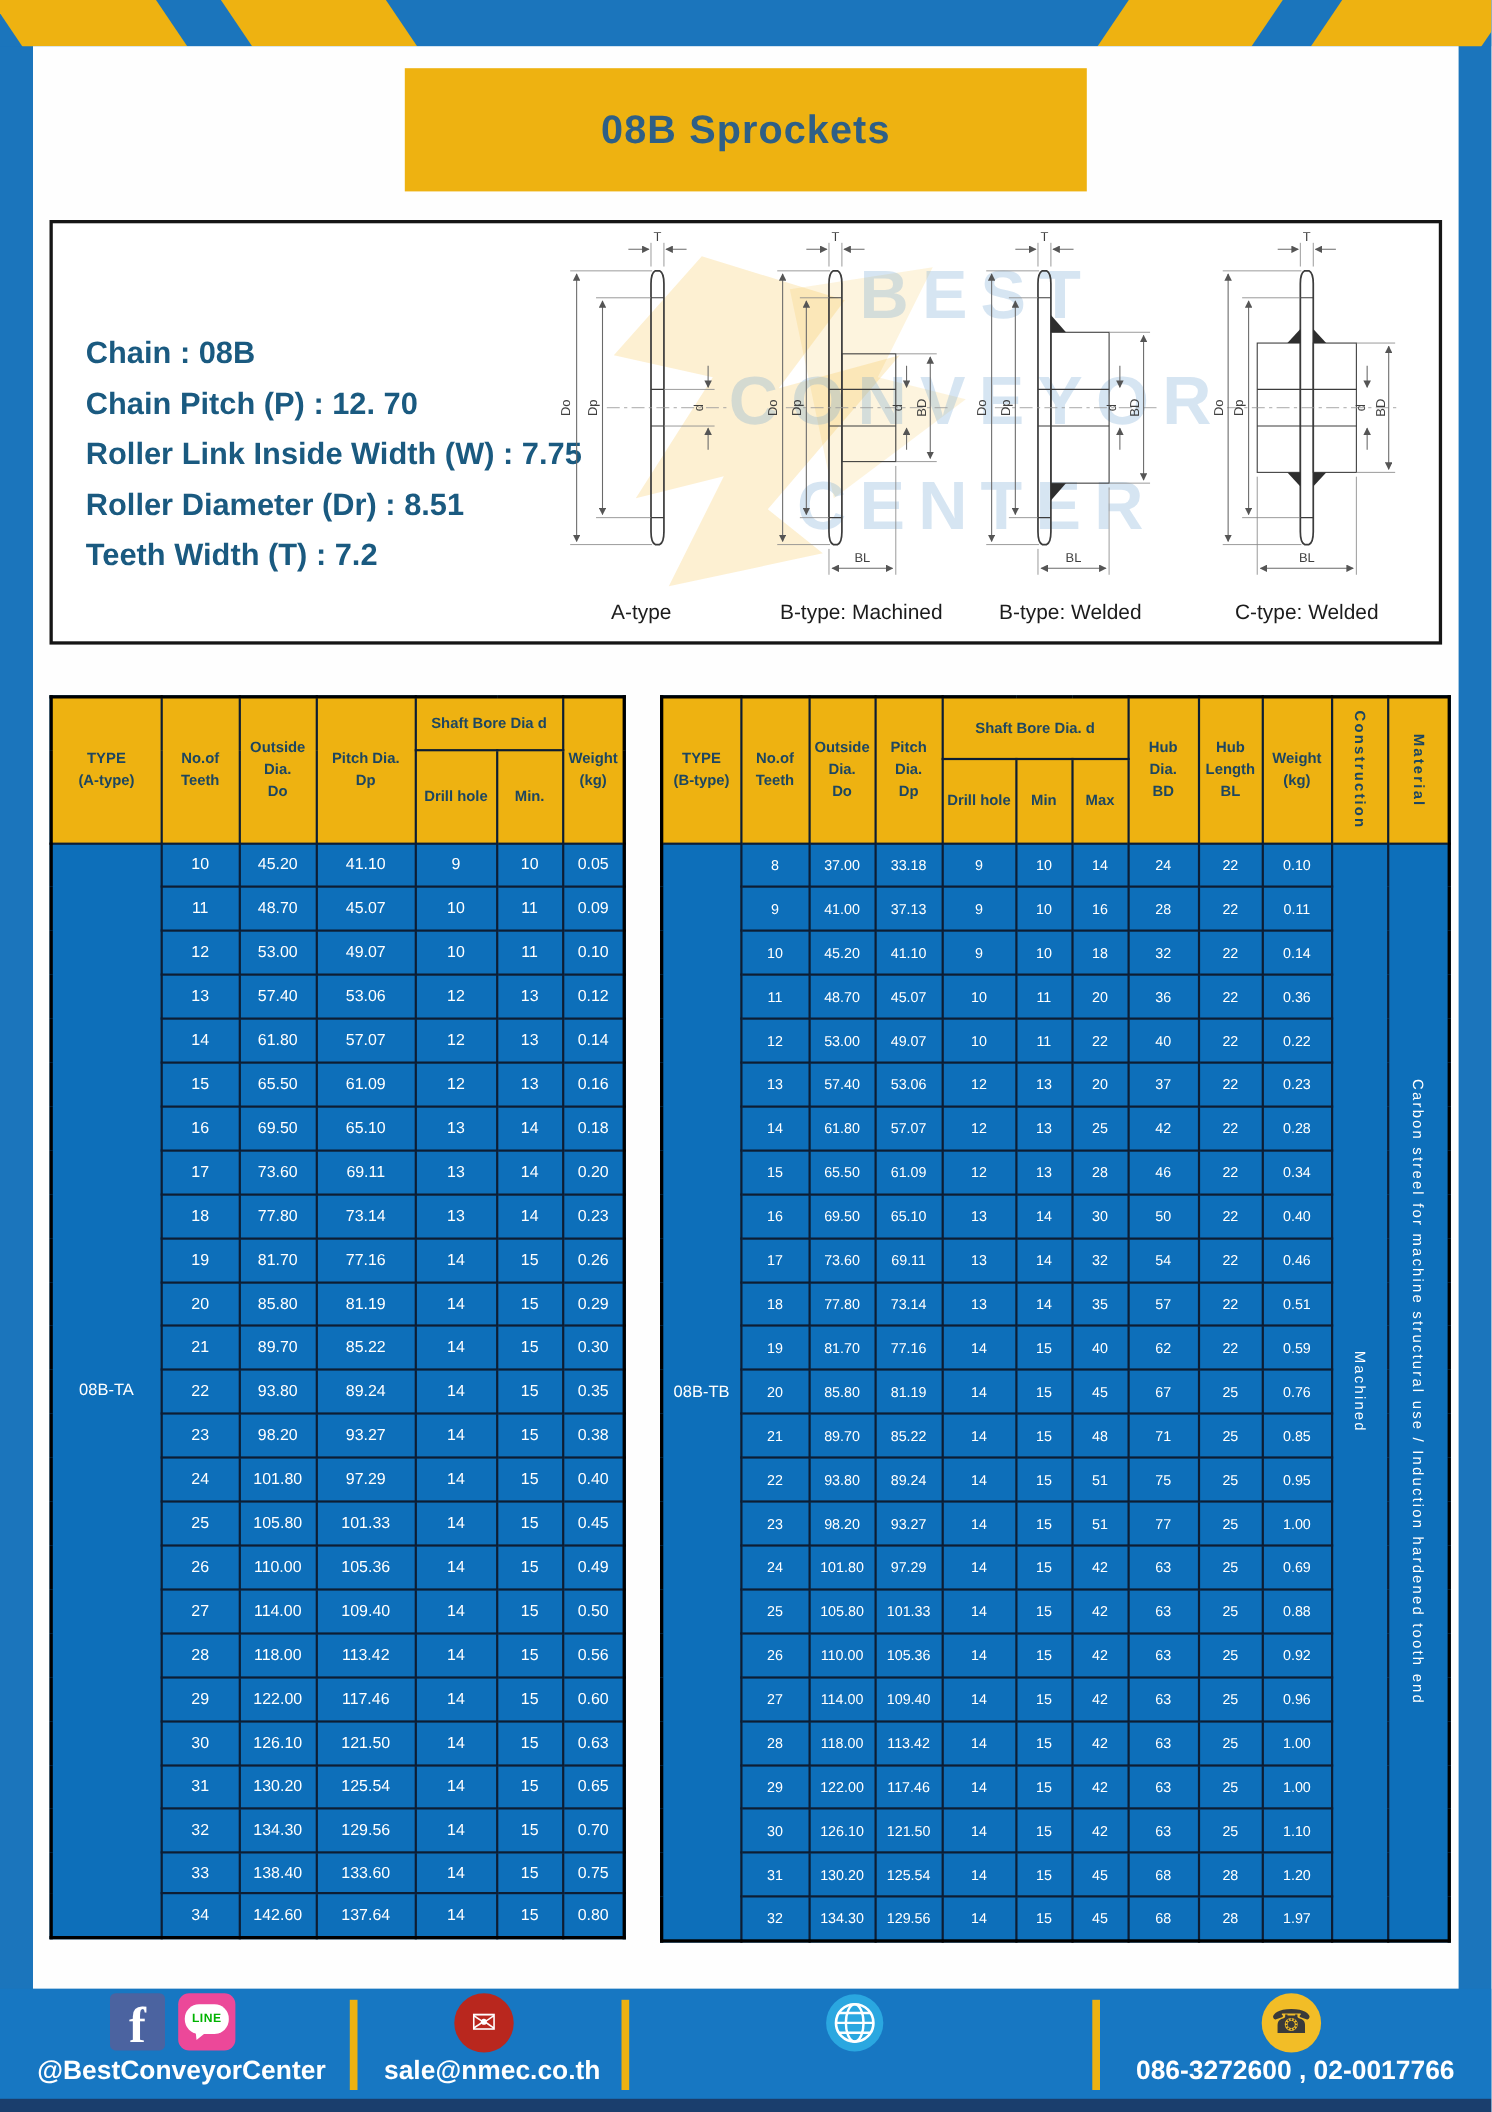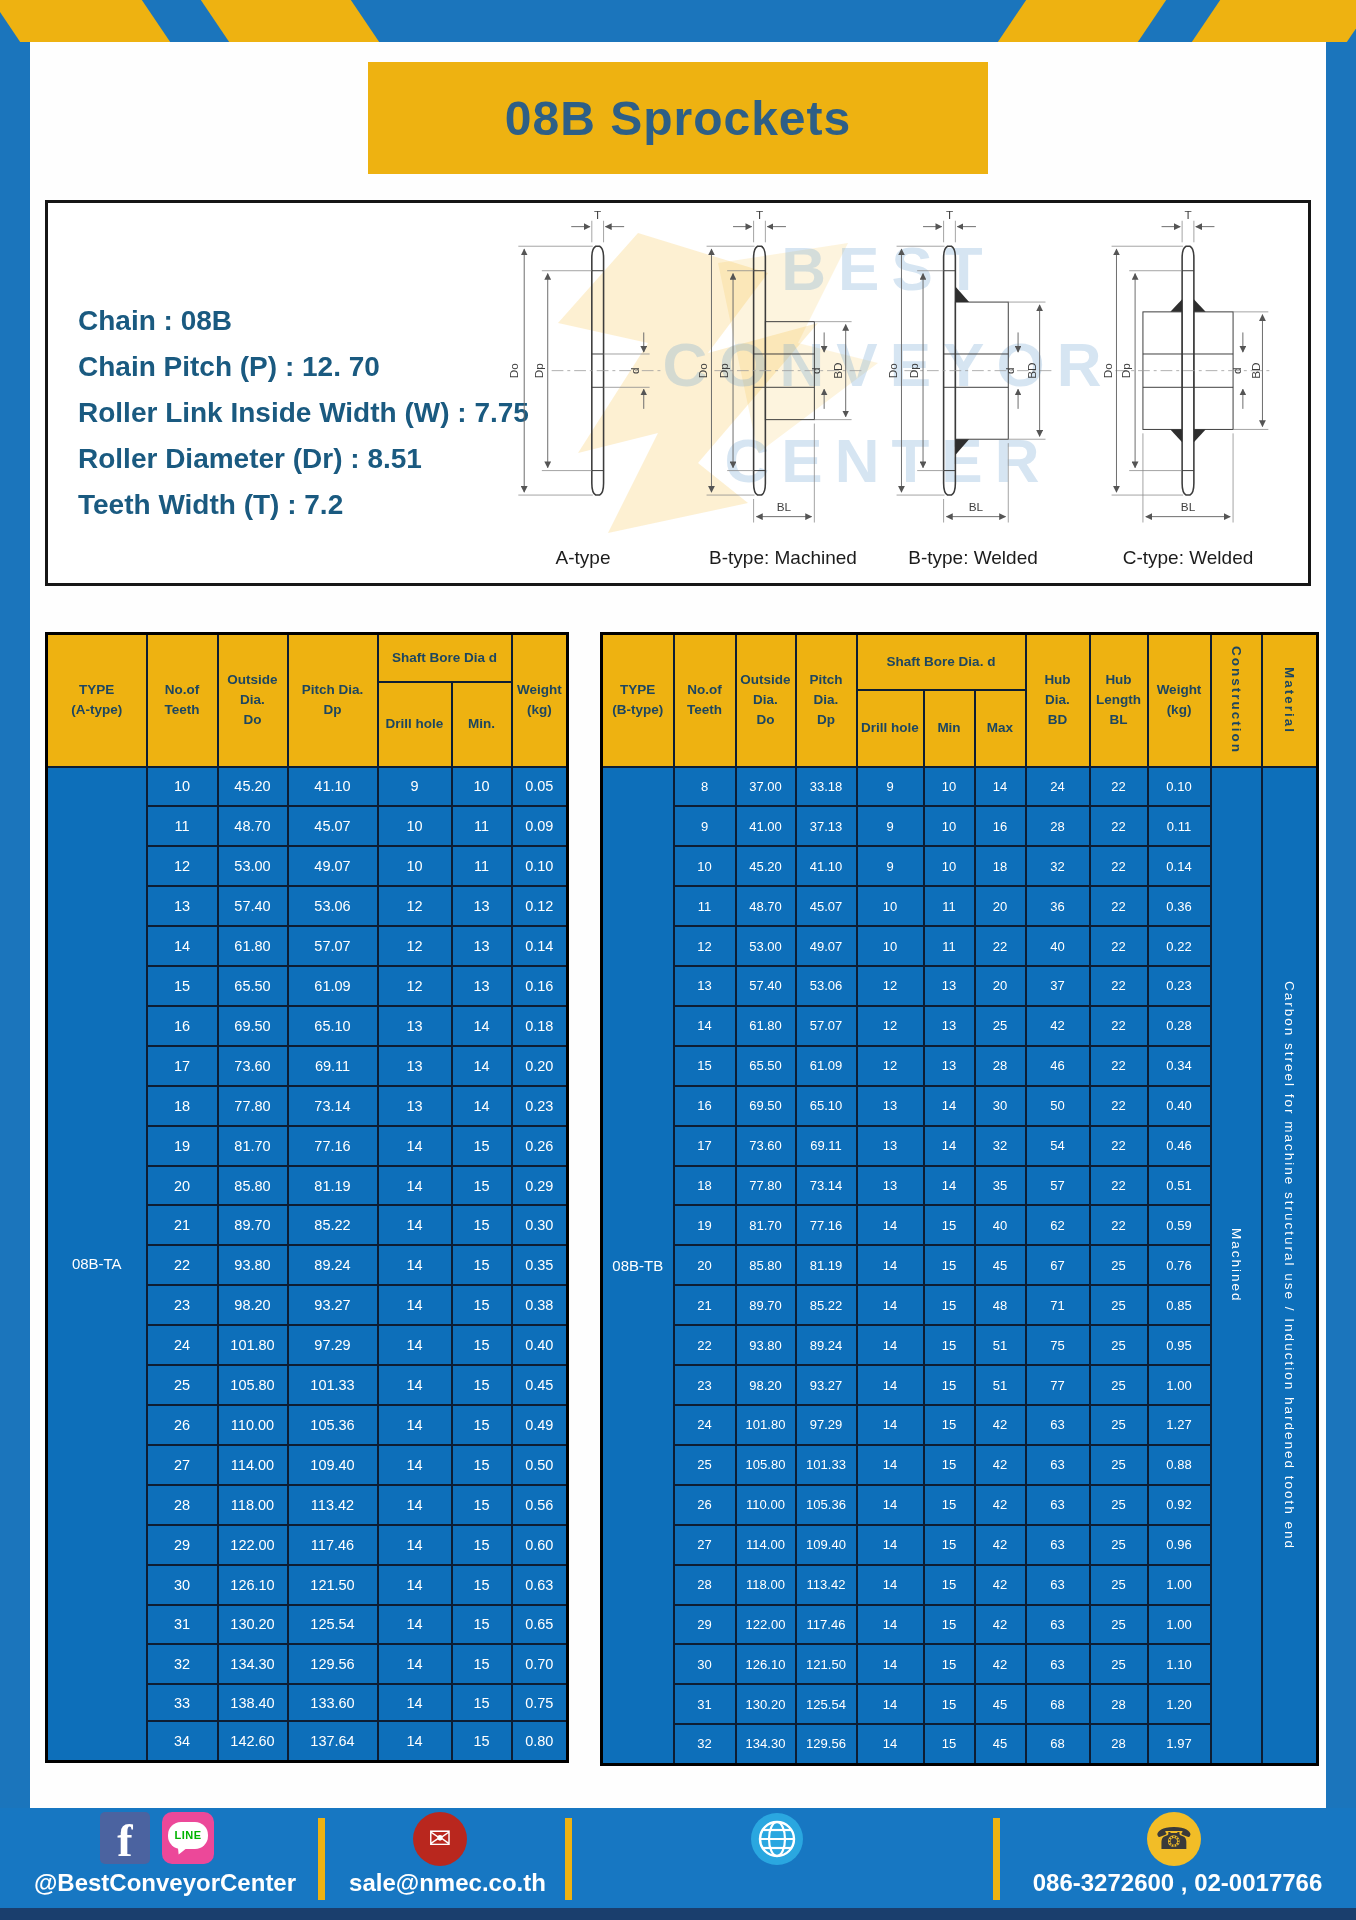--- a/index.html
+++ b/index.html
@@ -9,21 +9,21 @@
   .top-band{position:absolute;left:0;top:0;width:1356px;height:42px;background:#1b75bc;overflow:hidden;}
   .stripe{position:absolute;top:-3px;height:48px;background:#eeb211;}
   .stripe.l{transform:skewX(34deg);}
   .stripe.r{transform:skewX(-34deg);}
   #s1{left:6px;width:150px}#s2{left:215px;width:150px}
   #s3{left:1012px;width:140px}#s4{left:1206px;width:155px}
   .white-area{position:absolute;left:30px;top:42px;width:1296px;height:1766px;background:#fefefe;}
   
   .title-box{position:absolute;left:368px;top:62px;width:620px;height:112px;background:#eeb211;
              display:flex;align-items:center;justify-content:center;}
-  .title-box h1{margin:0;font-size:48px;font-weight:bold;color:#2e5f86;letter-spacing:1px;}
+  .title-box h1{margin:0;font-size:36px;font-weight:bold;color:#2e5f86;letter-spacing:1px;}
   
   .diagram-panel{position:absolute;left:45px;top:200px;width:1266px;height:386px;background:#ffffff;
                  border:3px solid #161616;box-sizing:border-box;overflow:hidden;}
   .wm-shape{position:absolute;left:470px;top:0px;}
   .wm-text{position:absolute;left:590px;top:18px;width:500px;text-align:center;font-weight:bold;
            font-size:62px;letter-spacing:12px;line-height:96px;color:rgba(106,162,210,0.28);white-space:pre-line;}
   .specs{position:absolute;left:30px;top:102px;}
   .spec-line{font-size:28px;font-weight:bold;color:#1a5a80;margin-bottom:14px;white-space:nowrap;}
   .diagram{position:absolute;top:6px;width:180px;height:338px;}
   #diagA{left:445px}#diagB1{left:645px}#diagB2{left:835px}#diagC{left:1050px}
@@ -728,21 +728,21 @@
         </tr>
         <tr style="height: 39.92px;">
           <td>24</td>
           <td>101.80</td>
           <td>97.29</td>
           <td>14</td>
           <td>15</td>
           <td>42</td>
           <td>63</td>
           <td>25</td>
-          <td>1.27</td>
+          <td>0.69</td>
         </tr>
         <tr style="height: 39.92px;">
           <td>25</td>
           <td>105.80</td>
           <td>101.33</td>
           <td>14</td>
           <td>15</td>
           <td>42</td>
           <td>63</td>
           <td>25</td>

